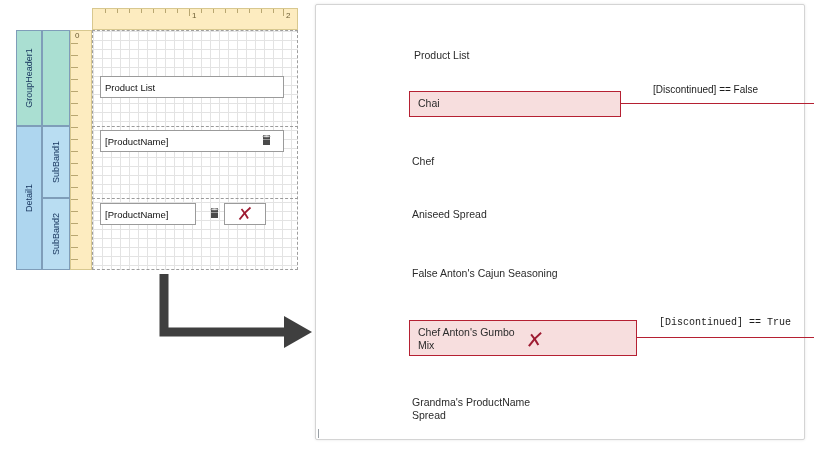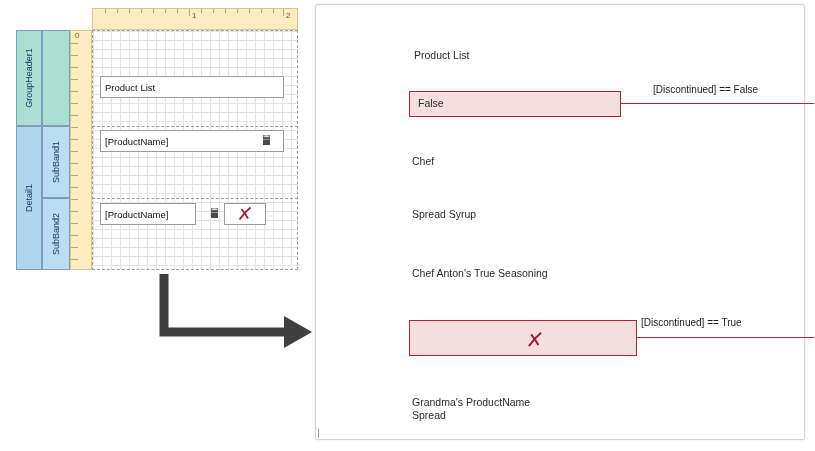--- a/index.html
+++ b/index.html
@@ -319,47 +319,48 @@
     <path d="M8 2 L8 60 L132 60" stroke="#3f3f3f" stroke-width="9" fill="none"></path>
     <path d="M128 44 L156 60 L128 76 Z" fill="#3f3f3f"></path>
   </svg>
 </div>
 
 <div id="preview">
   <div class="paper">
     <div class="paper-title">Product List</div>
 
     <div class="row highlight" style="left:93px; top:86px; width:212px; height:26px;">
-      <span>False</span>
+      <span>Chai</span>
     </div>
 
     <div class="row" style="left:96px; top:150px;">
       <span>Chef</span>
     </div>
 
     <div class="row" style="left:96px; top:203px;">
-      <span>Spread Syrup</span>
+      <span>Aniseed Spread</span>
     </div>
 
     <div class="row" style="left:96px; top:262px;">
-      <span>Chef Anton's True Seasoning</span>
+      <span>False Anton's Cajun Seasoning</span>
     </div>
 
     <div class="row highlight" style="left:93px; top:315px; width:228px; height:36px;">
+      <span style="max-width:112px; display:block;">Chef Anton's Gumbo Mix</span>
       <svg style="position:absolute; left:115px; top:9px;" width="20" height="20" viewBox="0 0 18 18">
         <path d="M3.5 14.5 C6 11 9.5 6.5 14.5 2.5" stroke="#9e1b32" stroke-width="1.8" fill="none"></path>
         <path d="M5.5 4.0 C8 7 10.5 10.5 12.0 13.5" stroke="#9e1b32" stroke-width="1.8" fill="none"></path>
       </svg>
     </div>
 
     <div class="row" style="left:96px; top:391px; width:140px;">
       <span>Grandma's ProductName Spread</span>
     </div>
 
     <div class="tick-mark" style="left:2px; top:424px;"></div>
   </div>
 
   <div class="callout-line" style="left:305px; top:99px; width:194px;"></div>
   <div class="callout-text" style="left:338px; top:80px;">[Discontinued] == False</div>
 
   <div class="callout-line" style="left:321px; top:333px; width:178px;"></div>
-  <div class="callout-text" style="left:326px; top:313px;">[Discontinued] == True</div>
+  <div class="callout-text" style="left:344px; top:313px;font-family:Liberation Mono, monospace;">[Discontinued] == True</div>
 </div>
 
 </body></html>

